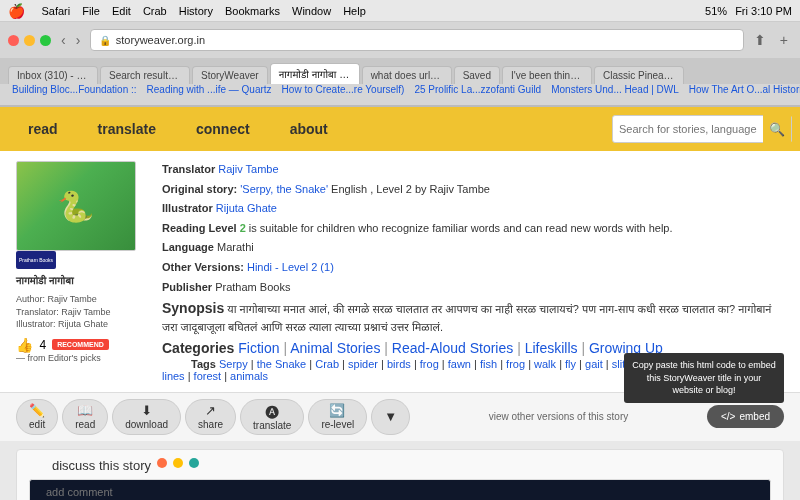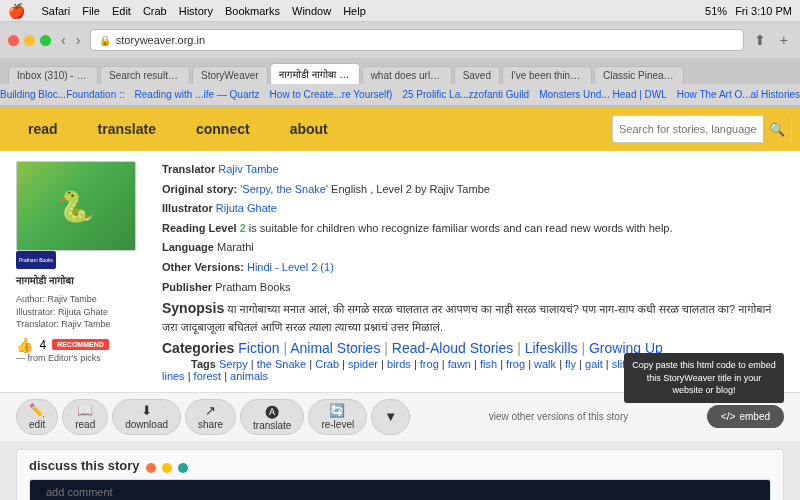--- a/index.html
+++ b/index.html
@@ -87,22 +87,22 @@
       cursor: pointer;
     }
     .browser-tab.active {
       background: white;
       color: #111;
     }
     .bookmarks-bar {
       background: #d6d6d6;
       height: 22px;
       display: flex;
-      align-items: center;
-      padding: 0 0;
+      align-items: flex-start;
+      padding: 0 12px;
       gap: 10px;
       font-size: 10px;
       color: #333;
       border-bottom: 1px solid #bbb;
     }
     .bookmark-item { cursor: pointer; color: #1a56db; text-decoration: none; white-space: nowrap; }
 
     
     .site-nav {
       background: #f0c330;
@@ -331,26 +331,27 @@
     
     .discuss-section {
       background: #f9f9f9;
       border: 1px solid #ddd;
       border-radius: 4px;
       margin: 8px 16px;
       padding: 8px 12px;
     }
     .discuss-header {
       display: flex;
-      align-items: flex-end;
+      align-items: flex-start;
       gap: 6px;
       margin-bottom: 6px;
       font-size: 13px;
-      font-weight: bold;
-      color: #333;
+      font-weight: normal;
+      color: #333;
+      margin-left: 23px;
     }
     .dot { width: 10px; height: 10px; border-radius: 50%; display: inline-block; }
     .dot-orange { background: #ff7043; }
     .dot-yellow { background: #ffc107; }
     .dot-teal { background: #26a69a; }
     .comment-input {
       width: 100%;
       border: 1px solid #ddd;
       border-radius: 3px;
       padding: 6px 16px;
@@ -434,22 +435,22 @@
   <div class="left-panel">
     <div class="book-cover">
       <span class="snake-img">🐍</span>
     </div>
     <div class="publisher-logo">
       <span style="font-size:5px;">Pratham Books</span>
     </div>
     <div class="marathi-title">नागमोडी नागोबा</div>
     <div class="book-meta">
       <div>Author: Rajiv Tambe</div>
+      <div>Translator: Rajiv Tambe</div>
       <div>Illustrator: Rijuta Ghate</div>
-      <div>Translator: Rajiv Tambe</div>
     </div>
     <div class="rating-bar">
       <span class="rating-icon">👍</span>
       <span>4</span>
       <span class="recommend-badge">RECOMMEND</span>
     </div>
     <div class="editor-pick">
       <span>— from Editor's picks</span>
     </div>
   </div>

